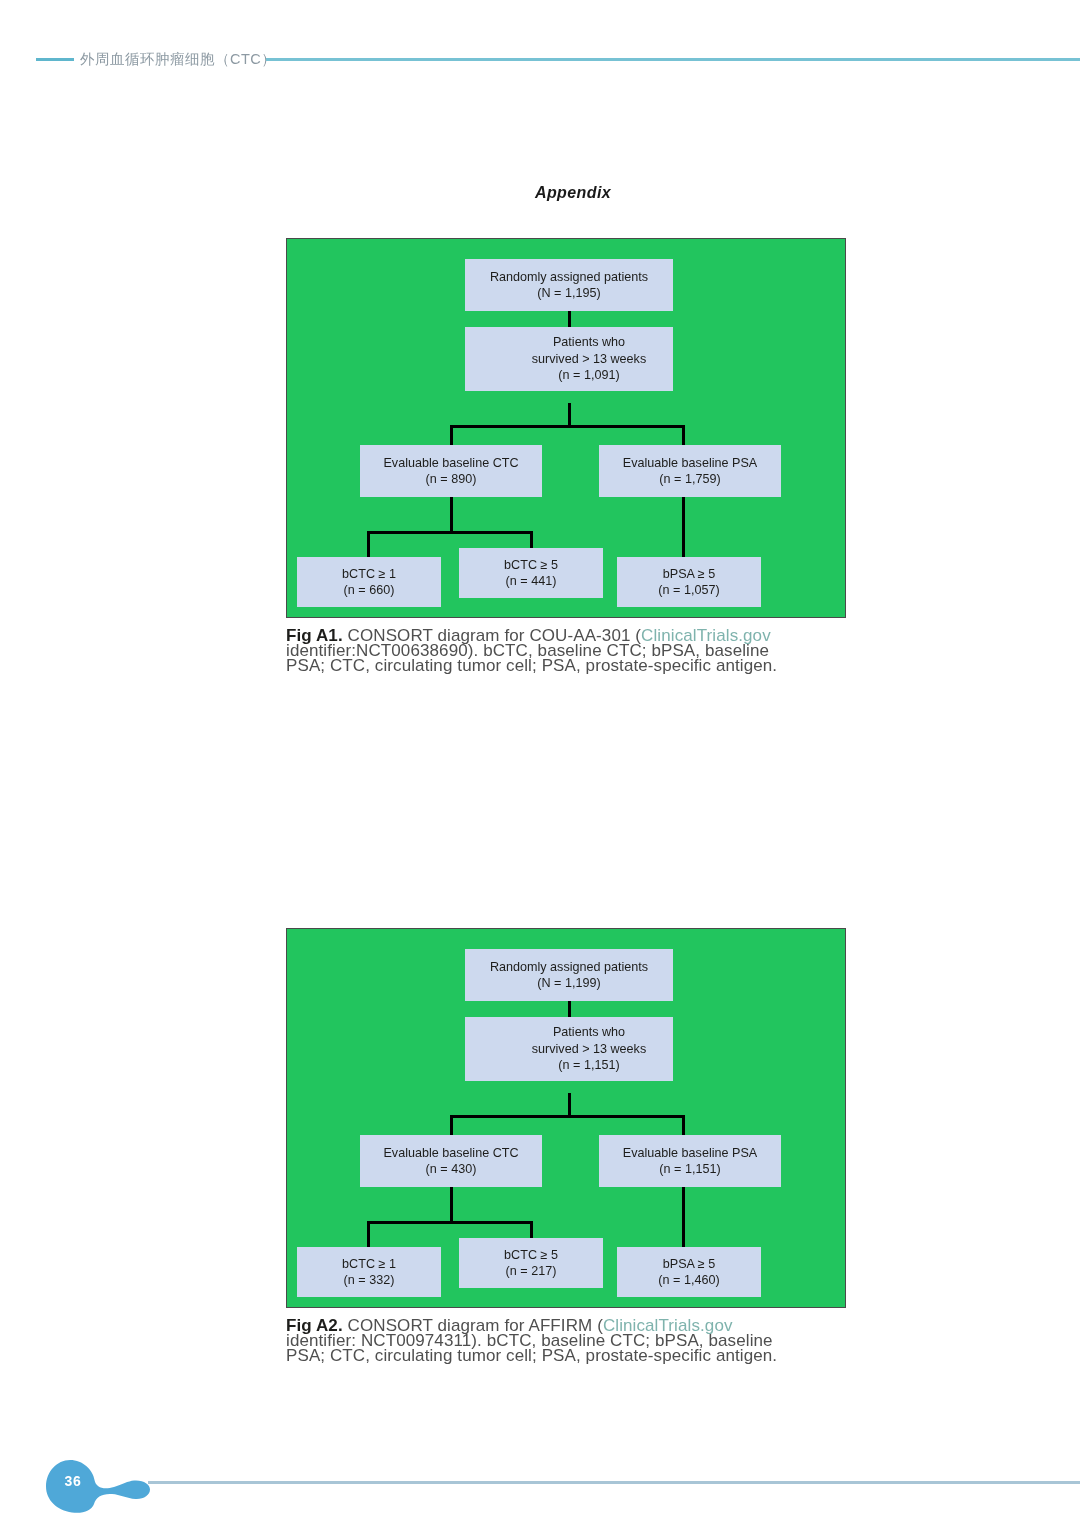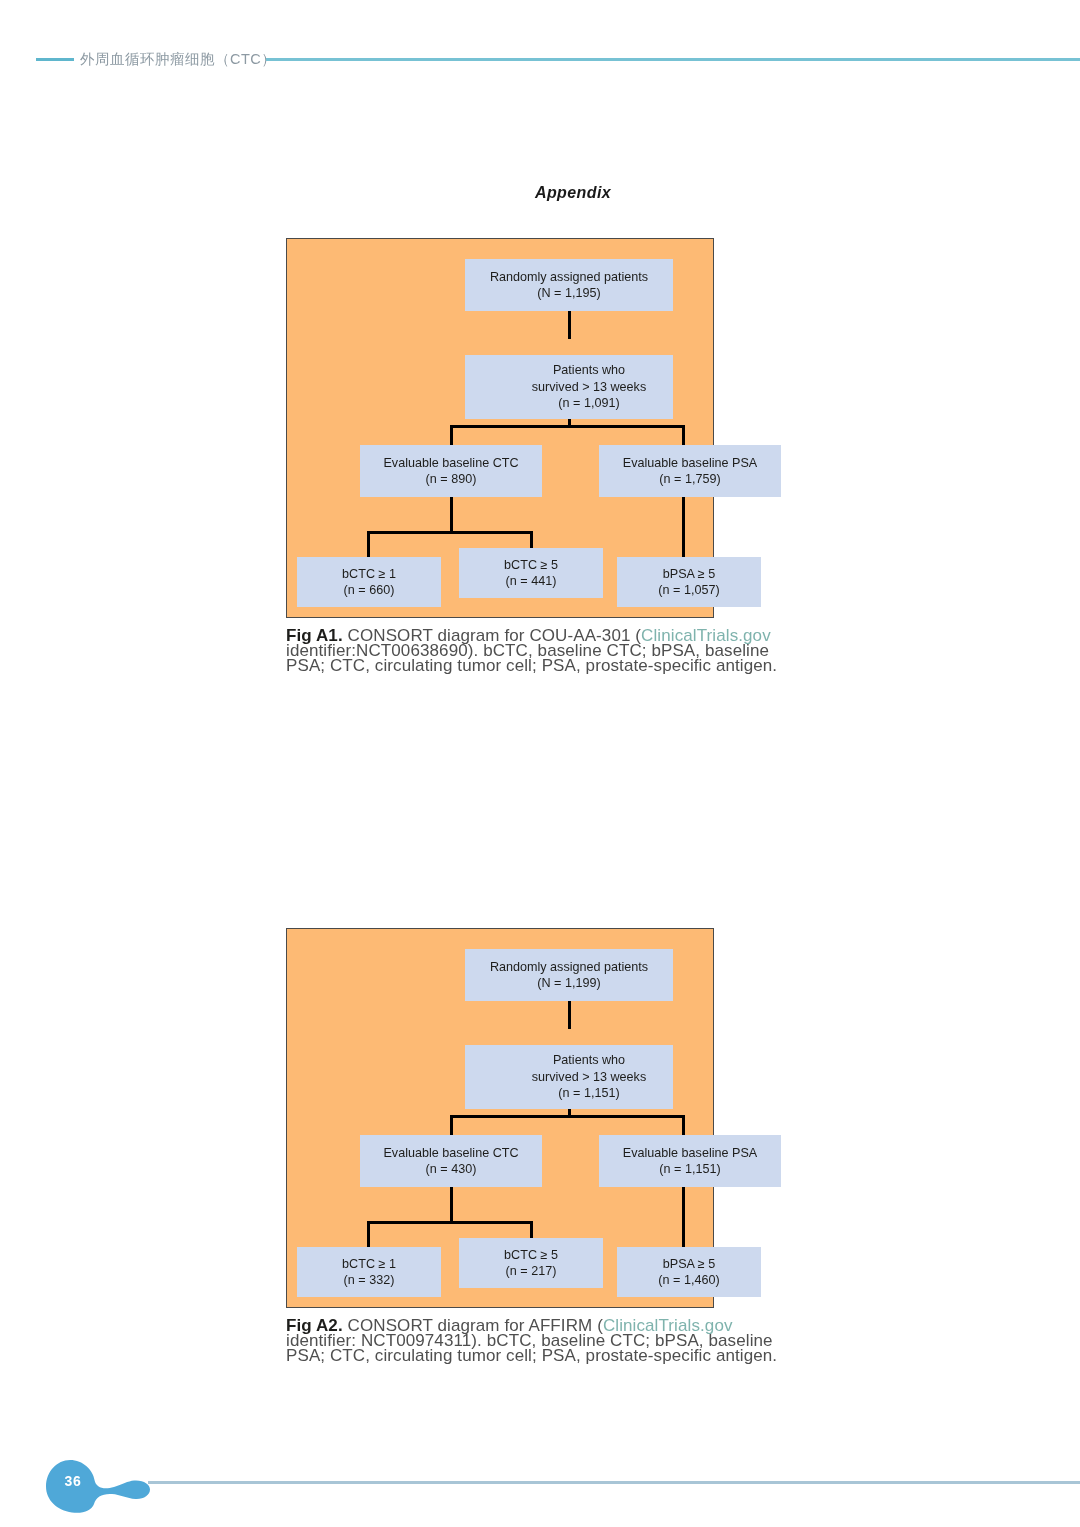--- a/index.html
+++ b/index.html
@@ -62,24 +62,24 @@
   .figure {
     position: absolute;
     left: 286px;
     width: 508px;
   }
   #figure-a1 { top: 238px; }
   #figure-a2 { top: 928px; }
 
   .consort-frame {
     position: relative;
-    width: 428px;
+    width: 560px;
     height: 380px;
     border: 1.4px solid #4a4a4a;
-    background: #fdba74;
+    background: #22c55e;
     box-sizing: border-box;
   }
 
   
   .node {
     position: absolute;
     background: #cdd9ee;
     box-sizing: border-box;
     display: flex;
     flex-direction: column;
@@ -87,21 +87,21 @@
     justify-content: center;
     font-size: 12.6px;
     line-height: 16.5px;
     color: #1d1d1b;
     text-align: center;
     white-space: nowrap;
   }
   .node .ln { display: block; }
 
   .n-random  { left: 178px; top:  20px; width: 208px; height: 52px; }
-  .n-survive { left: 178px; top: 116px; width: 208px; height: 64px; padding-left: 40px; }
+  .n-survive { left: 178px; top: 88px; width: 208px; height: 64px; padding-left: 40px; }
   .n-ctc     { left:  73px; top: 206px; width: 182px; height: 52px; }
   .n-psa     { left: 312px; top: 206px; width: 182px; height: 52px; }
   .n-b1      { left:  10px; top: 318px; width: 144px; height: 50px; }
   .n-b5      { left: 172px; top: 309px; width: 144px; height: 50px; }
   .n-bpsa    { left: 330px; top: 318px; width: 144px; height: 50px; }
 
   
   .cx { position: absolute; background: #000000; }
   .v { width: 3px; }
   .h { height: 3px; }

